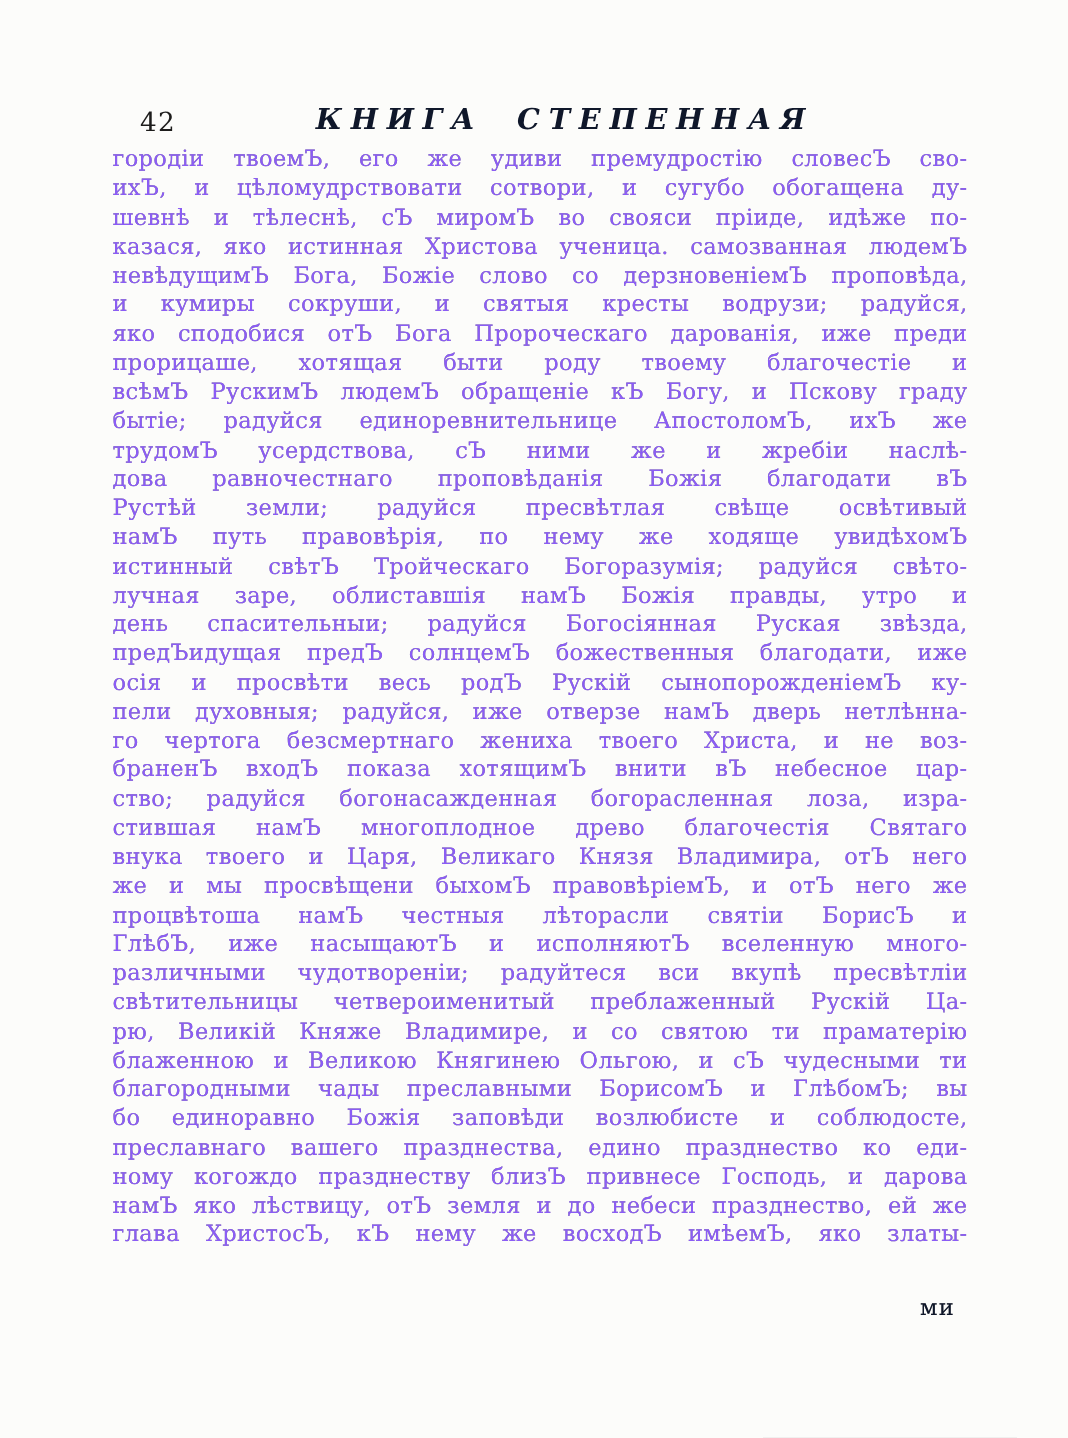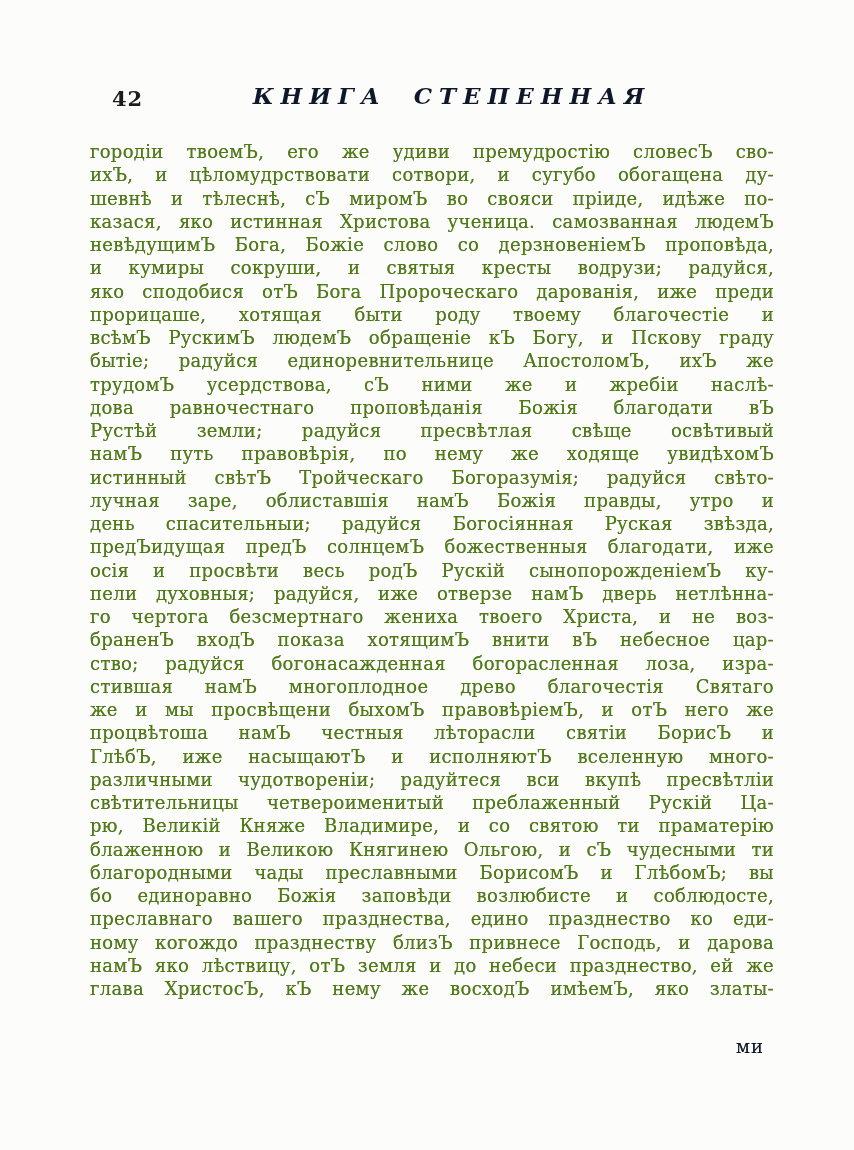--- a/index.html
+++ b/index.html
@@ -22,45 +22,45 @@
     top: 82px;
     left: 0;
     width: 100%;
     height: 30px;
   }
   .page-number {
     position: absolute;
     left: 112px;
     top: 4px;
     font-size: 21px;
-    font-weight: bold;
+    font-weight: normal;
     letter-spacing: 1px;
     color: #1d1c1b;
   }
   .running-title {
     position: absolute;
     left: 452px;
     top: 0;
     transform: translateX(-50%);
     white-space: nowrap;
     font-size: 23px;
     font-style: italic;
     font-weight: bold;
     letter-spacing: 7px;
     word-spacing: 12px;
     color: #0f172a;
   }
   .body-text {
     position: absolute;
     left: 90px;
-    top: 140px;
+    top: 116px;
     width: 684px;
     font-size: 18px;
     letter-spacing: 0.3px;
-    color: #4d7c0f;
+    color: #8b5cf6;
     text-shadow: 0 0 0.5px rgba(30,28,26,0.55);
   }
   .line {
     height: 23.25px;
     line-height: 23.25px;
     overflow: hidden;
     text-align: justify;
     text-align-last: justify;
   }
   .catchword {
@@ -100,20 +100,21 @@
       <div class="line">истинный свѣтЪ Тройческаго Богоразумія; радуйся свѣто-</div>
       <div class="line">лучная заре, облиставшія намЪ Божія правды, утро и</div>
       <div class="line">день спасительныи; радуйся Богосіянная Руская звѣзда,</div>
       <div class="line">предЪидущая предЪ солнцемЪ божественныя благодати, иже</div>
       <div class="line">осія и просвѣти весь родЪ Рускій сынопорожденіемЪ ку-</div>
       <div class="line">пели духовныя; радуйся, иже отверзе намЪ дверь нетлѣнна-</div>
       <div class="line">го чертога безсмертнаго жениха твоего Христа, и не воз-</div>
       <div class="line">браненЪ входЪ показа хотящимЪ внити вЪ небесное цар-</div>
       <div class="line">ство; радуйся богонасажденная богорасленная лоза, изра-</div>
       <div class="line">стившая намЪ многоплодное древо благочестія Святаго</div>
+      <div class="line">внука твоего и Царя, Великаго Князя Владимира, отЪ него</div>
       <div class="line">же и мы просвѣщени быхомЪ правовѣріемЪ, и отЪ него же</div>
       <div class="line">процвѣтоша намЪ честныя лѣторасли святіи БорисЪ и</div>
       <div class="line">ГлѣбЪ, иже насыщаютЪ и исполняютЪ вселенную много-</div>
       <div class="line">различными чудотвореніи; радуйтеся вси вкупѣ пресвѣтліи</div>
       <div class="line">свѣтительницы четвероименитый преблаженный Рускій Ца-</div>
       <div class="line">рю, Великій Княже Владимире, и со святою ти праматерію</div>
       <div class="line">блаженною и Великою Княгинею Ольгою, и сЪ чудесными ти</div>
       <div class="line">благородными чады преславными БорисомЪ и ГлѣбомЪ; вы</div>
       <div class="line">бо единоравно Божія заповѣди возлюбисте и соблюдосте,</div>
       <div class="line">преславнаго вашего празднества, едино празднество ко еди-</div>

